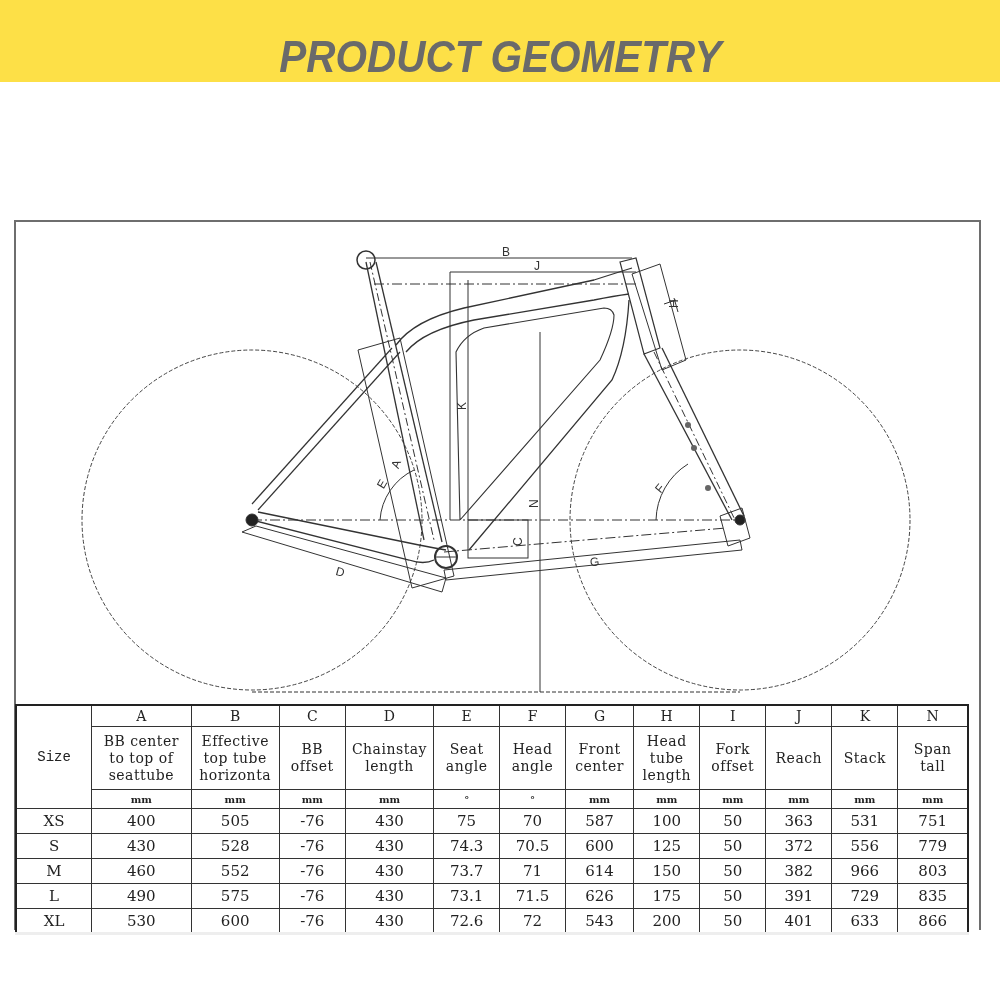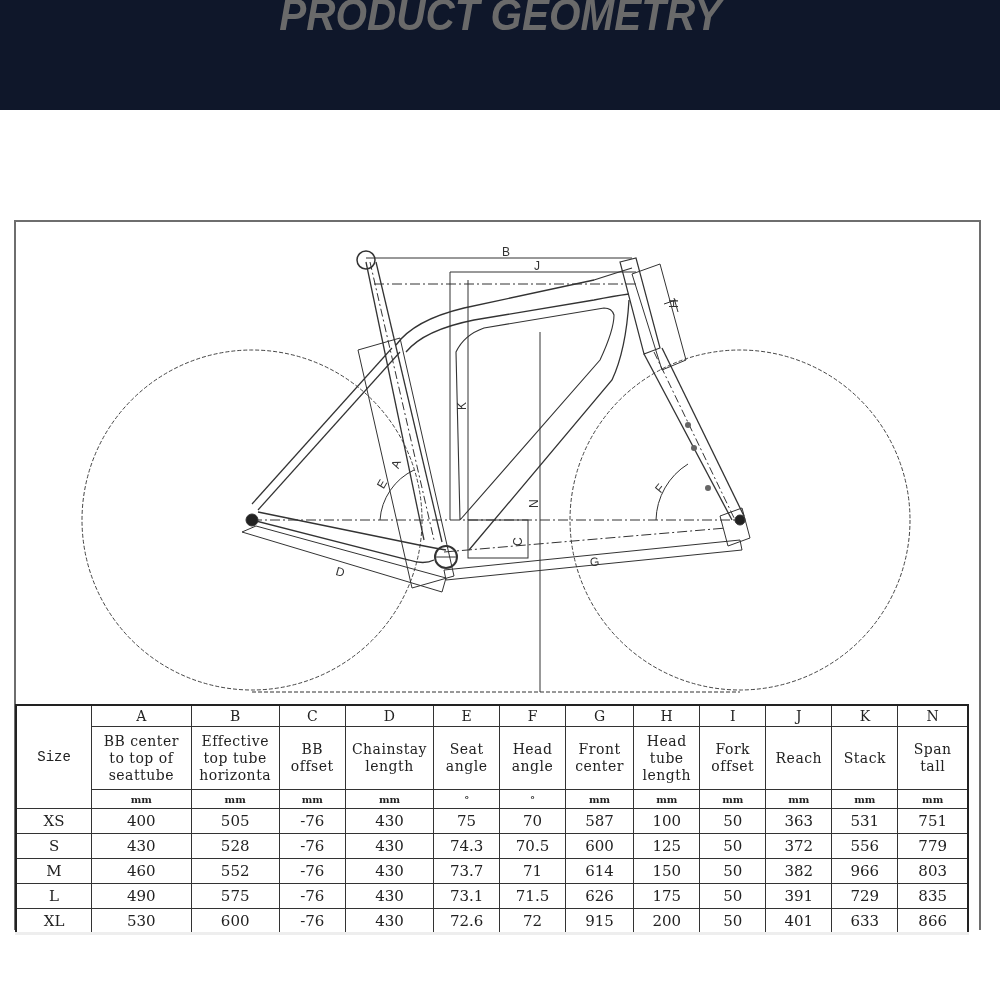--- a/index.html
+++ b/index.html
@@ -1,17 +1,17 @@
 <!DOCTYPE html>
 <html><head>
 <meta charset="utf-8">
 <style>
   html, body { margin:0; padding:0; }
   body { width:1000px; height:1000px; background:#ffffff; position:relative; overflow:hidden; font-family:"Liberation Sans", sans-serif; }
-  .banner { position:absolute; left:0; top:0; width:1000px; height:110px; background:#0f172a; display:flex; align-items:flex-start; justify-content:center; }
+  .banner { position:absolute; left:0; top:0; width:1000px; height:82px; background:#fde047; display:flex; align-items:flex-end; justify-content:center; }
   .banner-title { font-family:"Liberation Sans", sans-serif; font-weight:bold; font-style:italic; font-size:44px; color:#6a6a6a; letter-spacing:0px; transform:scaleX(0.92); margin-top:-10px; }
   .figure-box { position:absolute; left:14px; top:220px; width:967px; height:710px; border:2px solid #6e6e6e; border-bottom:none; box-sizing:border-box; }
   .diagram { position:absolute; left:14px; top:220px; width:968px; height:485px; }
   .geo-table { position:absolute; left:15px; top:704px; width:954px; border-collapse:collapse; font-family:"DejaVu Serif", "Liberation Serif", serif; color:#222; border:2.5px solid #222; }
   .geo-table td { border:1.2px solid #333; text-align:center; padding:0; font-size:14px; line-height:17px; }
   .geo-table .letter-row td { height:20px; font-size:14px; }
   .geo-table .name-row td { height:62px; font-size:14px; letter-spacing:0.5px; }
   .geo-table .unit-row td { height:18px; font-size:10px; font-weight:bold;margin-top:15px; }
   .geo-table .data-row td { height:24px; font-size:15px; }
   .geo-table .size-head { font-size:14px; }
@@ -217,21 +217,21 @@
         <td>835</td>
       </tr>
       <tr class="data-row">
         <td>XL</td>
         <td>530</td>
         <td>600</td>
         <td>-76</td>
         <td>430</td>
         <td>72.6</td>
         <td>72</td>
-        <td>915</td>
+        <td>543</td>
         <td>200</td>
         <td>50</td>
         <td>401</td>
         <td>633</td>
         <td>866</td>
       </tr>
     </tbody>
 </table>
 <div class="bottom-shadow"></div>
 

